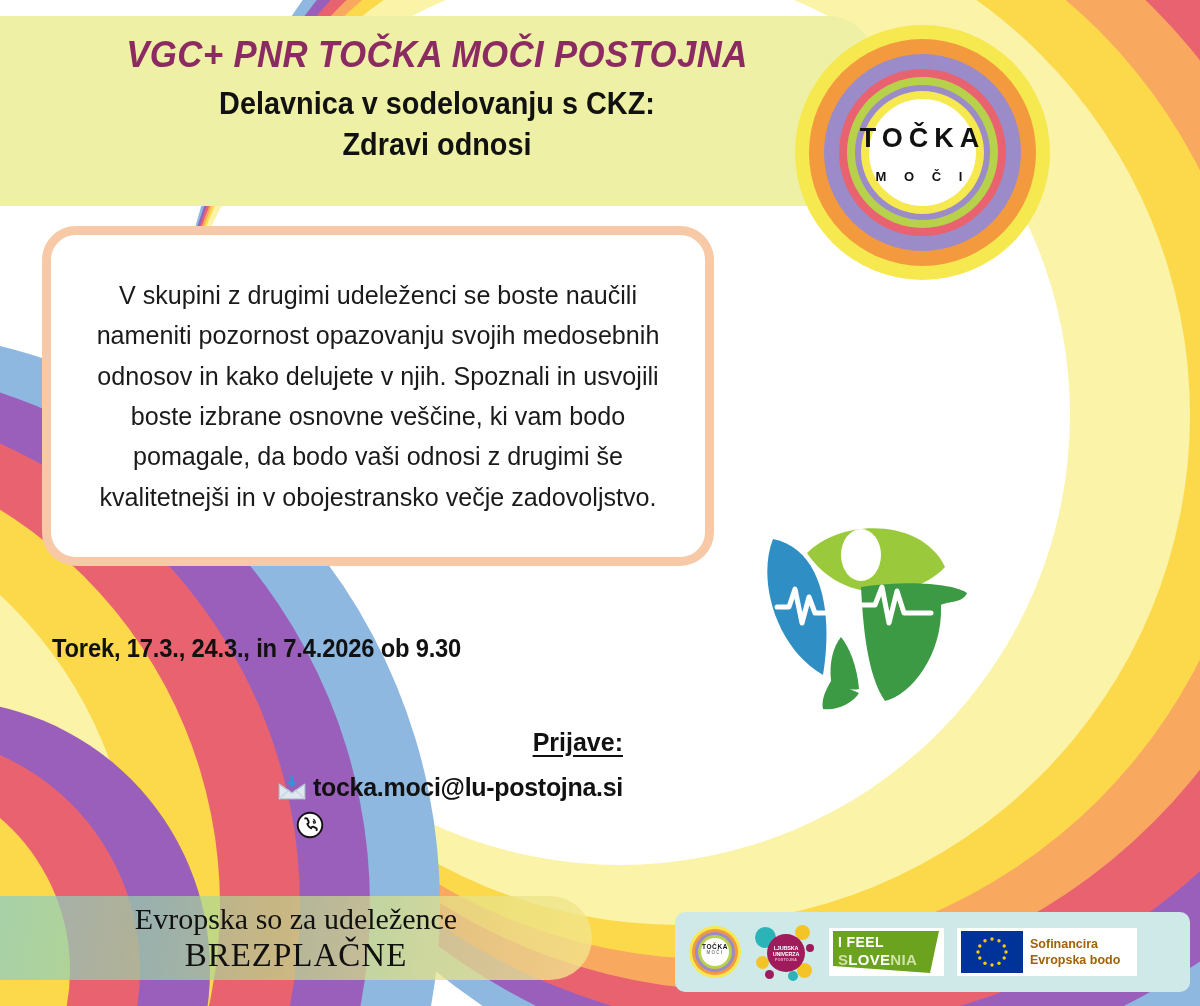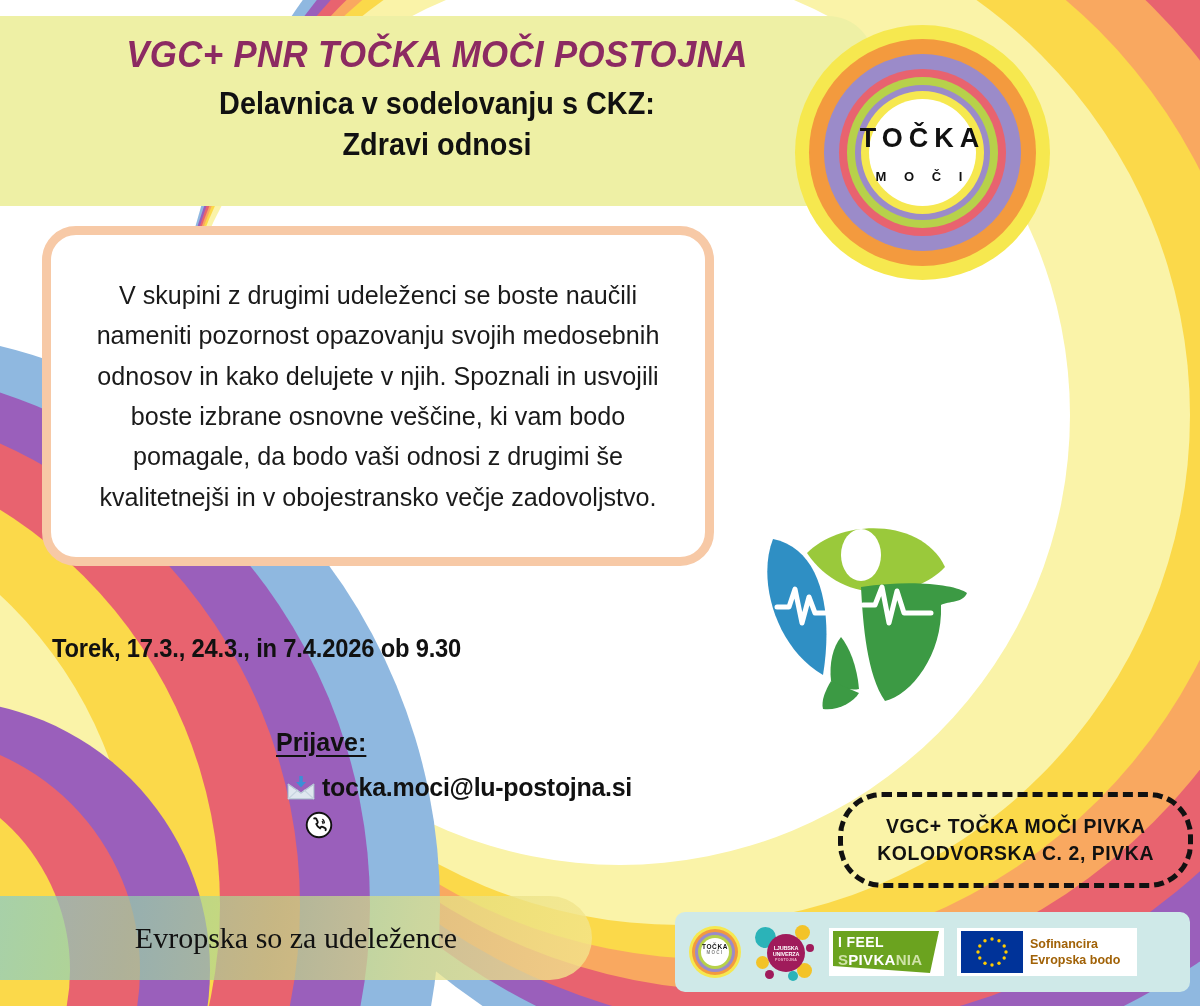--- a/index.html
+++ b/index.html
@@ -50,21 +50,21 @@
   }
 
   
   #date-line{
     position:absolute;left:52px;top:634px;z-index:20;
     font-size:25px;font-weight:bold;color:#111;letter-spacing:-.2px;
     transform:scaleX(.95);transform-origin:left center;
   }
 
   
-  #signup-block{position:absolute;left:266px;top:728px;z-index:20;}
+  #signup-block{position:absolute;left:257px;top:728px;z-index:20;text-align:right;}
   #signup-title{
     font-size:25px;font-weight:bold;color:#111;
     text-decoration:underline;text-underline-offset:4px;
     margin:0 0 16px 10px;
   }
   .contact-row{
     display:flex;align-items:center;gap:6px;
     font-size:25px;font-weight:bold;color:#111;
     margin-bottom:9px;letter-spacing:-.3px;
   }
@@ -194,26 +194,23 @@
         <circle cx="14" cy="14" r="12.3" fill="#fff" stroke="#111" stroke-width="1.9"></circle>
         <path d="M9.2 7.4 c1.1-.5 2 .1 2.4 1 l1 2.1 c.3.7.1 1.4-.5 1.9 l-.8.6 c.6 1.7 2 3.3 3.7 4.2 l.7-.9 c.5-.6 1.2-.8 1.9-.5 l2.1 1 c.9.4 1.4 1.4.9 2.4" fill="none" stroke="#111" stroke-width="1.9" stroke-linecap="round"></path>
         <path d="M17.8 8.4 a4.6 4.6 0 0 1 1.5 3.4" fill="none" stroke="#111" stroke-width="1.4" stroke-linecap="round"></path>
         <path d="M17.2 10.6 a2.5 2.5 0 0 1 .8 1.9" fill="none" stroke="#111" stroke-width="1.3" stroke-linecap="round"></path>
       </svg>
     </div>
   </div>
 
   <div id="free-banner">
     <div class="free-line" id="free-line1">Evropska so za udeležence</div>
-  </div>
-
-  <div id="address-stamp">
-    <div class="addr-line">VGC+ TOČKA MOČI PIVKA</div>
-    <div class="addr-line">KOLODVORSKA C. 2, PIVKA</div>
-  </div>
+    <div class="free-line" id="free-line2">BREZPLAČNE</div>
+  </div>
+
 
   <div id="tocka-logo">
     <div class="ring" style="left:0;top:0;width:255px;height:255px;background:#f6e84f;"></div>
     <div class="ring" style="left:14px;top:14px;width:227px;height:227px;background:#f39a3e;"></div>
     <div class="ring" style="left:29px;top:29px;width:197px;height:197px;background:#9b8bc9;"></div>
     <div class="ring" style="left:44px;top:44px;width:167px;height:167px;background:#e8636f;"></div>
     <div class="ring" style="left:52px;top:52px;width:151px;height:151px;background:#b7d14a;"></div>
     <div class="ring" style="left:60px;top:60px;width:135px;height:135px;background:#9b8bc9;"></div>
     <div class="ring" style="left:66px;top:66px;width:123px;height:123px;background:#f6e84f;"></div>
     <div class="ring" style="left:74px;top:74px;width:107px;height:107px;background:#ffffff;"></div>
@@ -267,21 +264,21 @@
       </div>
     </div>
 
     <div class="fl">
       <div id="ifeel-box">
         <svg width="115" height="48" viewBox="0 0 115 48" style="position:absolute;left:0;top:0;">
           <path d="M4 3 L110 3 L101 45 L4 38 Z" fill="#6ba31f"></path>
         </svg>
         <div class="ifeel-l1">I FEEL</div>
         <div class="ifeel-l2">
-          <span style="color:#cfe3a8;">S</span><span style="color:#ffffff;">PIVKA</span><span style="color:#cfe3a8;">NIA</span>
+          <span style="color:#cfe3a8;">S</span><span style="color:#ffffff;">LOVE</span><span style="color:#cfe3a8;">NIA</span>
         </div>
       </div>
     </div>
 
     <div class="fl">
       <div id="eu-box">
         <div id="eu-flag">
           <svg width="62" height="42" viewBox="0 0 62 42">
             <g fill="#ffcc00">
               <circle cx="31" cy="8" r="1.7"></circle>

